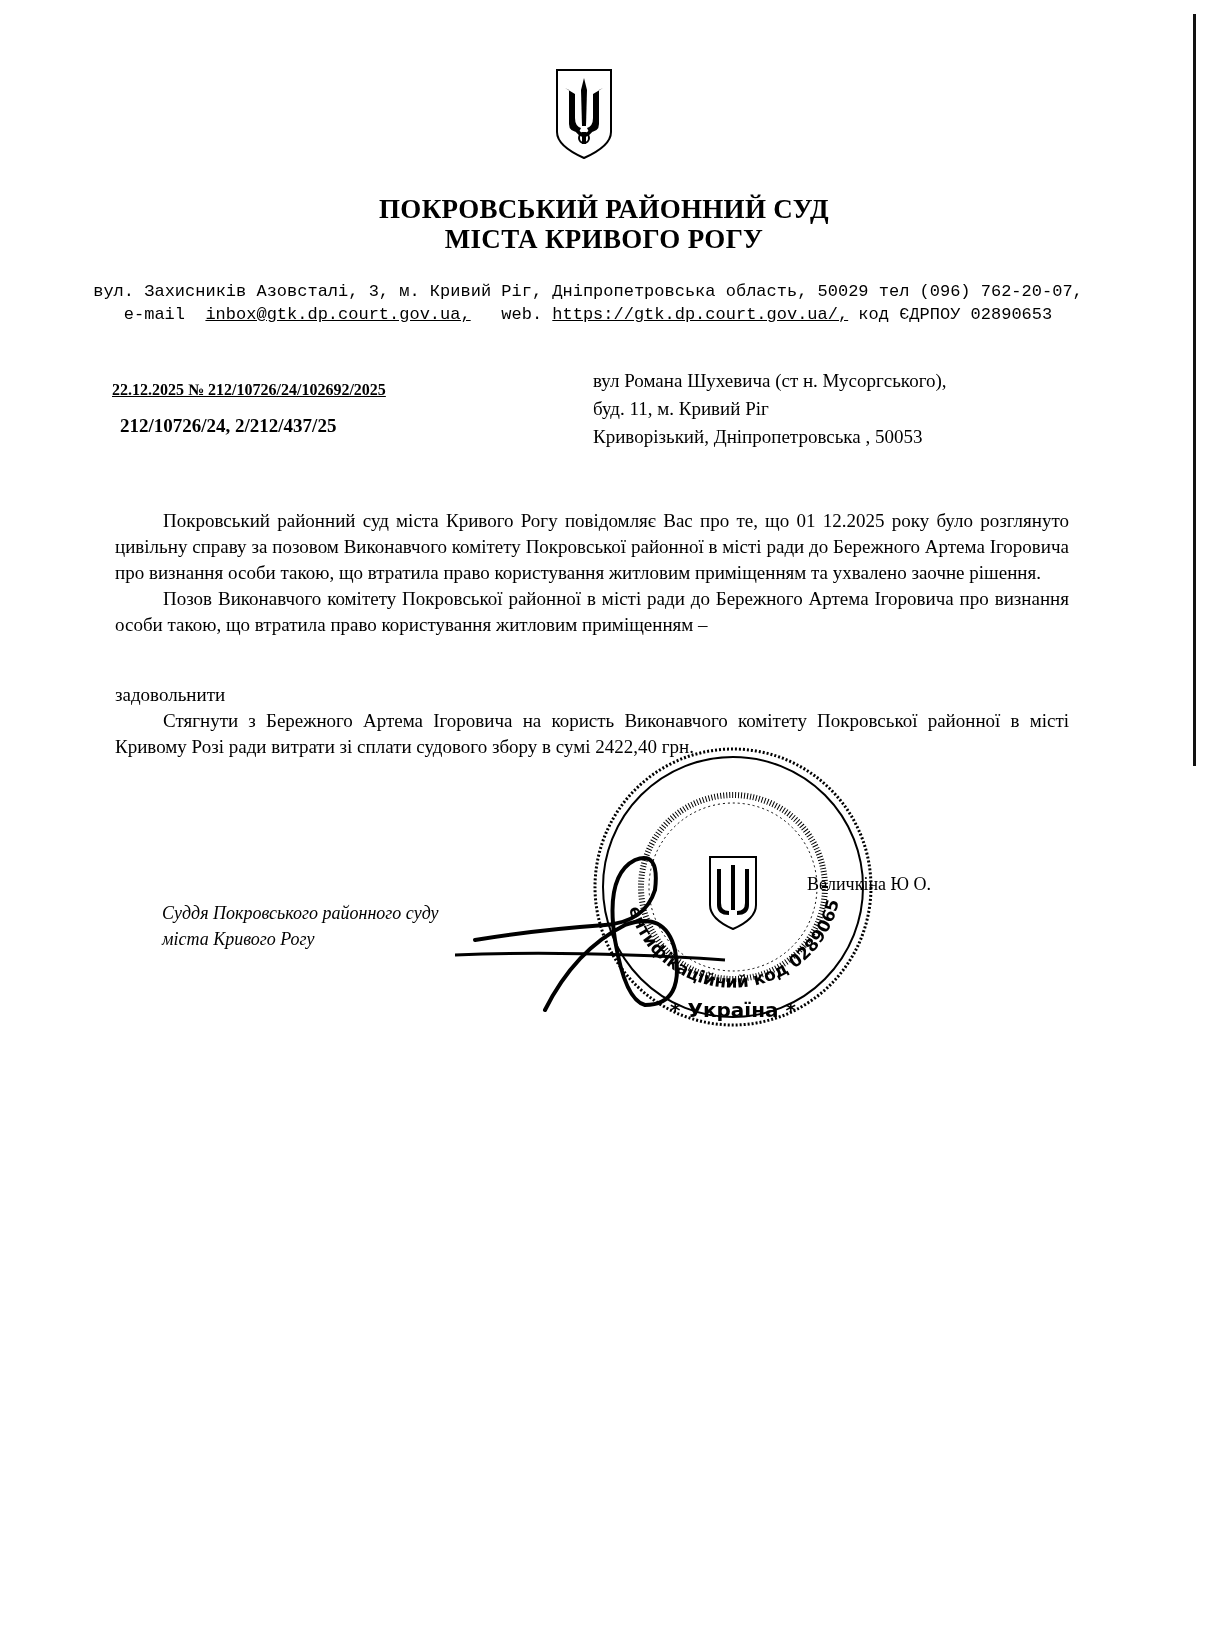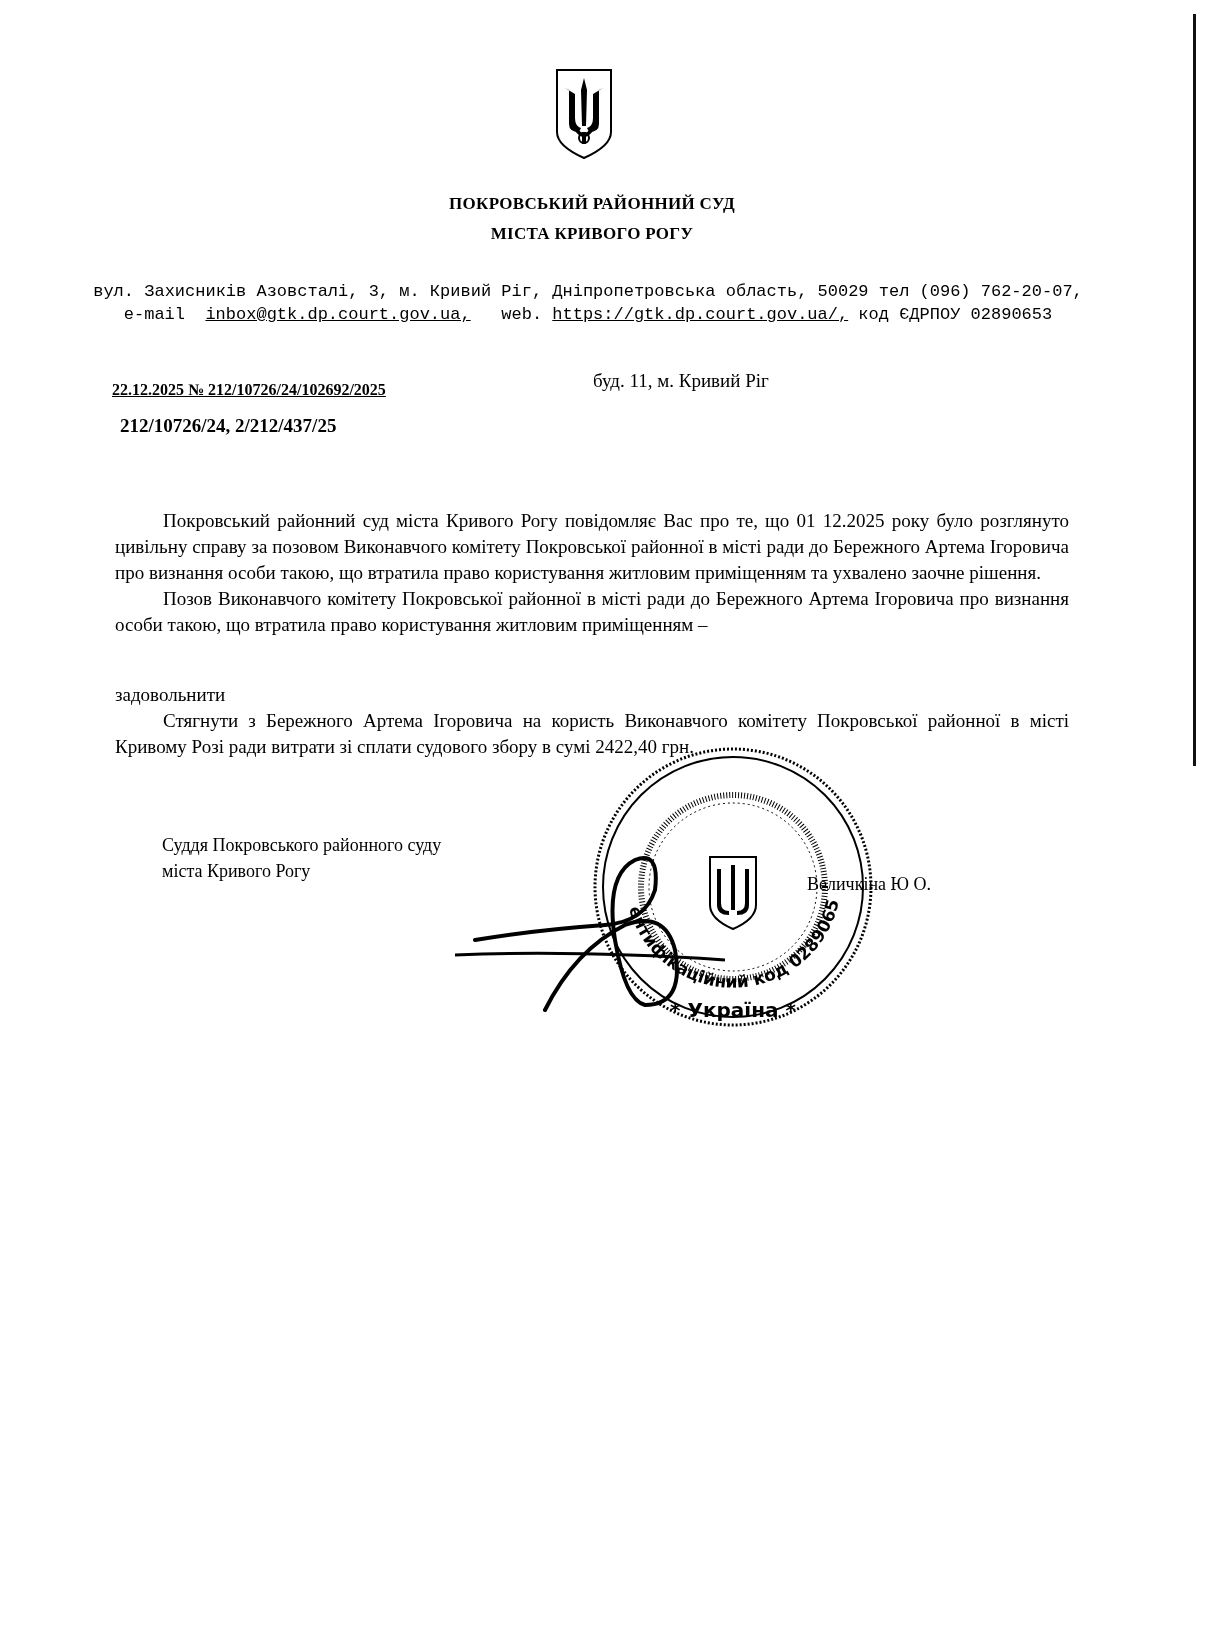--- a/index.html
+++ b/index.html
@@ -3,41 +3,41 @@
   <meta charset="utf-8">
   <style>
     html, body { margin: 0; padding: 0; background: #ffffff; }
     body {
       width: 1226px; height: 1632px; position: relative; overflow: hidden;
       font-family: "Liberation Serif", "DejaVu Serif", serif; color: #000;
     }
     .abs { position: absolute; }
     .emblem { left: 553px; top: 66px; width: 62px; height: 96px; }
     .title {
-      left: 4px; width: 1176px; text-align: center; font-weight: bold;
-      font-size: 17px; letter-spacing: 0.3px;
+      left: 16px; width: 1176px; text-align: center; font-weight: bold;
+      font-size: 27px; letter-spacing: 0.3px;
     }
     .t1 { top: 194px; }
     .t2 { top: 224px; }
     .contacts {
       left: 0; width: 1176px; text-align: center; font-size: 17px; line-height: 24px; font-family: Liberation Mono, monospace;
     }
     .c1 { top: 280px; }
     .c2 { top: 303px; }
     .c2 .u { text-decoration: underline; }
     .regnum { left: 112px; top: 381px; font-size: 16px; font-weight: bold; text-decoration: underline; }
     .refnum { left: 120px; top: 415px; font-size: 19px; font-weight: bold; }
     .recipient { left: 593px; top: 367px; font-size: 19px; line-height: 28px; }
     .body-text {
       left: 115px; width: 954px; top: 508px; font-size: 19px; line-height: 26px;
       text-align: justify;
     }
     .body-text p { margin: 0; text-indent: 48px; }
     .body-text p.noindent { text-indent: 0; margin-top: 44px; }
-    .sig-left { left: 162px; top: 832px; font-size: 18px; line-height: 26px; }
+    .sig-left { left: 162px; top: 900px; font-size: 18px; line-height: 26px; font-style: italic; }
     .sig-name { left: 807px; top: 874px; font-size: 18px; }
     .seal { left: 588px; top: 745px; width: 290px; height: 285px; }
     .signature { left: 455px; top: 830px; width: 280px; height: 190px; }
     .scanline { left: 1193px; top: 14px; width: 3px; height: 752px; background: #111; }
   </style>
 </head>
 <body>
 
 <svg class="abs emblem" viewBox="0 0 62 96">
   <path d="M4 4 H58 V66 Q58 80 31 92 Q4 80 4 66 Z" fill="none" stroke="#000" stroke-width="2"></path>
@@ -58,21 +58,23 @@
   <span class="u">inbox@gtk.dp.court.gov.ua,</span>&nbsp;&nbsp;
   <span>web.</span>
   <span class="u">https://gtk.dp.court.gov.ua/,</span>
   <span>код ЄДРПОУ 02890653</span>
 </div>
 
 <div class="abs regnum">22.12.2025 № 212/10726/24/102692/2025</div>
 <div class="abs refnum">212/10726/24, 2/212/437/25</div>
 
 <div class="abs recipient">
+  <div>вул  Романа Шухевича (ст н. Мусоргського),</div>
   <div>буд. 11, м. Кривий Ріг</div>
+  <div>Криворізький, Дніпропетровська , 50053</div>
 </div>
 
 <div class="abs body-text">
   <p>Покровський районний суд міста Кривого Рогу повідомляє Вас  про те, що 01 12.2025 року було розглянуто цивільну справу  за позовом  Виконавчого комітету Покровської районної в місті ради до Бережного Артема Ігоровича про визнання особи такою, що втратила право користування житловим приміщенням  та ухвалено заочне рішення.</p>
   <p>Позов Виконавчого комітету Покровської районної в місті ради до Бережного Артема Ігоровича про визнання особи такою, що втратила право користування житловим приміщенням –</p>
   <p class="noindent">задовольнити</p>
   <p>Стягнути з Бережного Артема Ігоровича на користь Виконавчого комітету Покровської районної в місті Кривому Розі ради витрати зі сплати судового збору в сумі 2422,40 грн.</p>
 </div>
 
 <div class="abs sig-left">

